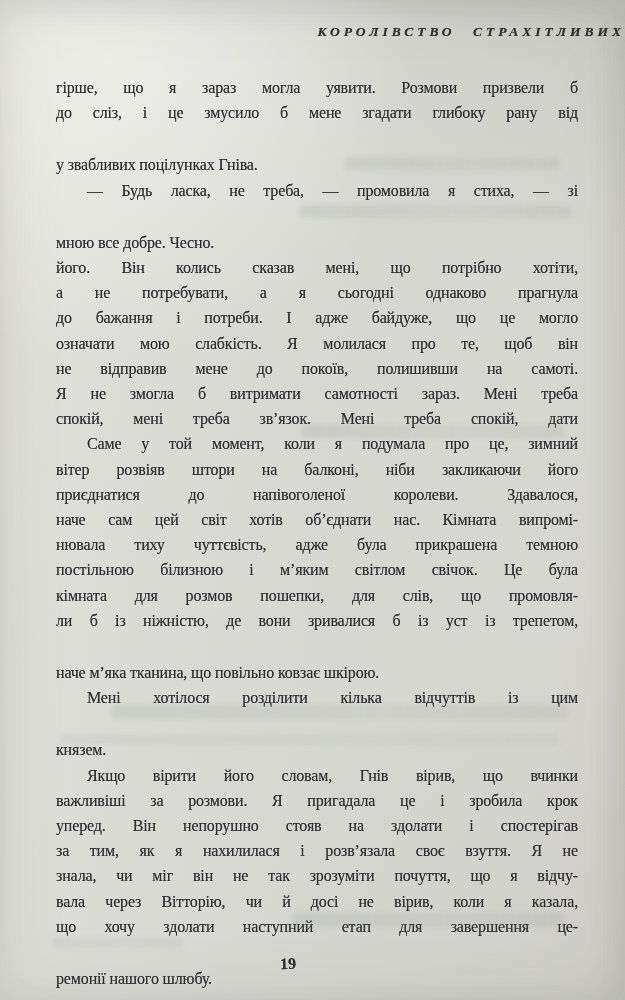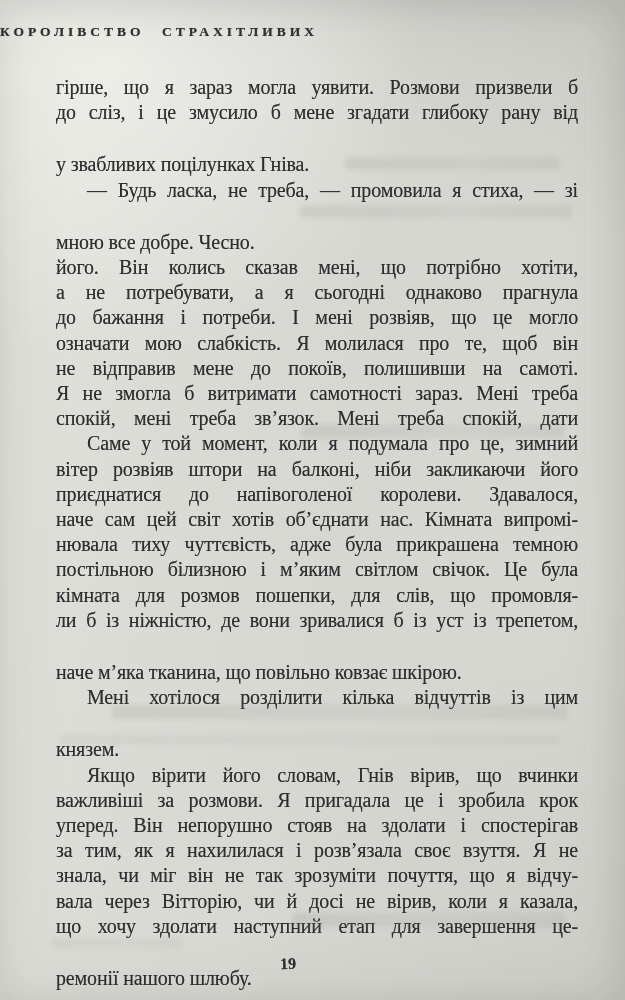--- a/index.html
+++ b/index.html
@@ -13,34 +13,35 @@
     width: 625px; height: 1000px;
     background:
       radial-gradient(90% 55% at 18% 6%, rgba(250,250,246,0.55), rgba(250,250,246,0) 55%),
       radial-gradient(120% 80% at 100% 100%, rgba(118,122,114,0.10), rgba(118,122,114,0) 50%),
       radial-gradient(80% 40% at 95% 0%, rgba(100,106,98,0.10), rgba(100,106,98,0) 60%),
       linear-gradient(97deg, #e4e3dd 0%, #dadbd5 28%, #d6d7d1 55%, #d8d7d1 100%);
     overflow: hidden;
   }
   .running-header {
     position: absolute;
-    top: 24px; left: 0; right: 16px;
-    text-align: left;
+    top: 24px; left: 0; right: 0;
+    text-align: right;
     font-size: 13.5px;
     font-weight: 600;
     letter-spacing: 4px;
     word-spacing: 10px;
     color: #31312e;
     text-shadow: 0 0 0.7px rgba(49,49,46,0.6);
+    font-style: italic;
   }
   .body-text {
     position: absolute;
     left: 56px; top: 75px;
     width: 522px;
-    font-size: 20px;
+    font-size: 16px;
     line-height: 25.2px;
     letter-spacing: -0.15px;
     color: #2e2e31;
     text-shadow: 0 0 0.6px rgba(46,46,49,0.55);
   }
   .line {
     text-align: justify;
     text-align-last: justify;
   }
   .line.last {
@@ -82,21 +83,21 @@
   <div class="running-header">КОРОЛІВСТВО СТРАХІТЛИВИХ</div>
 
   <div class="body-text" id="body-text" style="color: rgb(46, 46, 49);">
       <div class="line">гірше, що я зараз могла уявити. Розмови призвели б</div>
       <div class="line">до сліз, і це змусило б мене згадати глибоку рану від</div>
       <div class="line last">у звабливих поцілунках Гніва.</div>
       <div class="line indent">— Будь ласка, не треба, — промовила я стиха, — зі</div>
       <div class="line last">мною все добре. Чесно.</div>
       <div class="line">його. Він колись сказав мені, що потрібно хотіти,</div>
       <div class="line">а не потребувати, а я сьогодні однаково прагнула</div>
-      <div class="line">до бажання і потреби. І мені розвіяв, що це могло</div>
+      <div class="line">до бажання і потреби. І адже байдуже, що це могло</div>
       <div class="line">означати мою слабкість. Я молилася про те, щоб він</div>
       <div class="line">не відправив мене до покоїв, полишивши на самоті.</div>
       <div class="line">Я не змогла б витримати самотності зараз. Мені треба</div>
       <div class="line">спокій, мені треба зв’язок. Мені треба спокій, дати</div>
       <div class="line indent">Саме у той момент, коли я подумала про це, зимний</div>
       <div class="line">вітер розвіяв штори на балконі, ніби закликаючи його</div>
       <div class="line">приєднатися до напівоголеної королеви. Здавалося,</div>
       <div class="line">наче сам цей світ хотів об’єднати нас. Кімната випромі-</div>
       <div class="line">нювала тиху чуттєвість, адже була прикрашена темною</div>
       <div class="line">постільною білизною і м’яким світлом свічок. Це була</div>

